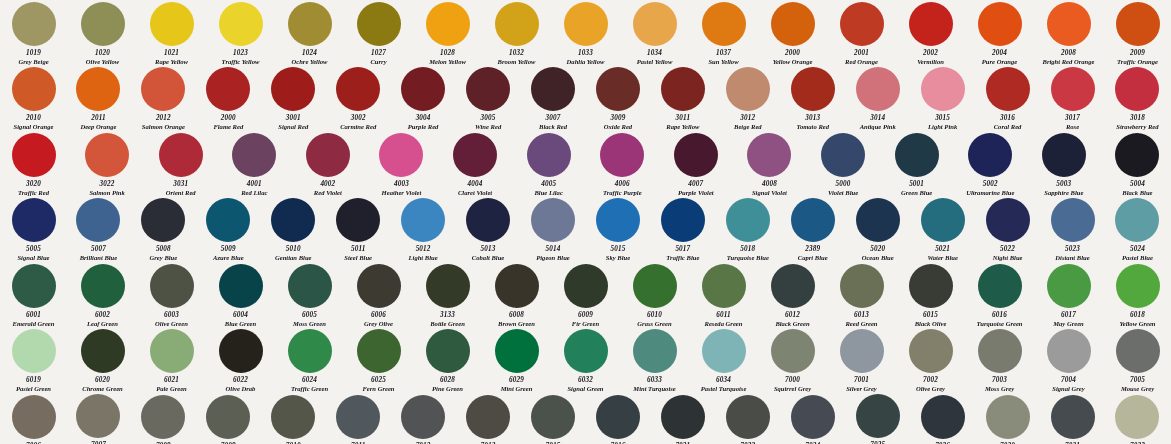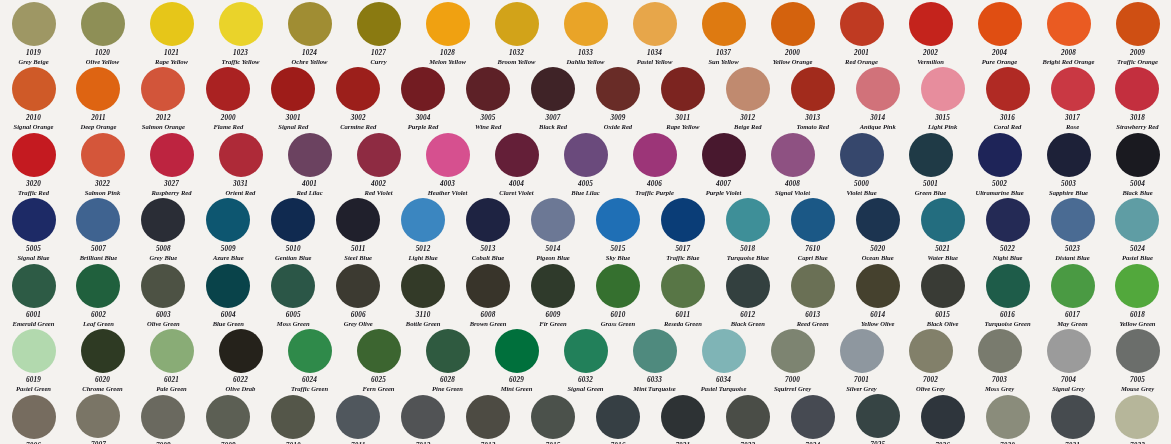--- a/index.html
+++ b/index.html
@@ -250,25 +250,20 @@
         <div class="swatch" style="background: rgb(196, 26, 32);"></div>
         <div class="code">3020</div>
         <div class="cname">Traffic Red</div>
       </div>
       <div class="cell">
         <div class="swatch" style="background: rgb(212, 86, 58);"></div>
         <div class="code">3022</div>
         <div class="cname">Salmon Pink</div>
       </div>
       <div class="cell">
-        <div class="swatch" style="background: rgb(189, 36, 64);"></div>
-        <div class="code">3027</div>
-        <div class="cname">Raspberry Red</div>
-      </div>
-      <div class="cell">
         <div class="swatch" style="background: rgb(174, 42, 56);"></div>
         <div class="code">3031</div>
         <div class="cname">Orient Red</div>
       </div>
       <div class="cell">
         <div class="swatch" style="background: rgb(107, 66, 96);"></div>
         <div class="code">4001</div>
         <div class="cname">Red Lilac</div>
       </div>
       <div class="cell">
@@ -388,21 +383,21 @@
         <div class="code">5017</div>
         <div class="cname">Traffic Blue</div>
       </div>
       <div class="cell">
         <div class="swatch" style="background: rgb(62, 143, 152);"></div>
         <div class="code">5018</div>
         <div class="cname">Turquoise Blue</div>
       </div>
       <div class="cell">
         <div class="swatch" style="background: rgb(27, 88, 134);"></div>
-        <div class="code">7610</div>
+        <div class="code">2389</div>
         <div class="cname">Capri Blue</div>
       </div>
       <div class="cell">
         <div class="swatch" style="background: rgb(28, 52, 80);"></div>
         <div class="code">5020</div>
         <div class="cname">Ocean Blue</div>
       </div>
       <div class="cell">
         <div class="swatch" style="background: rgb(35, 109, 127);"></div>
         <div class="code">5021</div>
@@ -450,21 +445,21 @@
         <div class="code">6005</div>
         <div class="cname">Moss Green</div>
       </div>
       <div class="cell">
         <div class="swatch" style="background: rgb(60, 58, 49);"></div>
         <div class="code">6006</div>
         <div class="cname">Grey Olive</div>
       </div>
       <div class="cell">
         <div class="swatch" style="background: rgb(51, 58, 40);"></div>
-        <div class="code">3110</div>
+        <div class="code">3133</div>
         <div class="cname">Bottle Green</div>
       </div>
       <div class="cell">
         <div class="swatch" style="background: rgb(56, 52, 42);"></div>
         <div class="code">6008</div>
         <div class="cname">Brown Green</div>
       </div>
       <div class="cell">
         <div class="swatch" style="background: rgb(47, 58, 43);"></div>
         <div class="code">6009</div>
@@ -482,25 +477,20 @@
       </div>
       <div class="cell">
         <div class="swatch" style="background: rgb(51, 64, 63);"></div>
         <div class="code">6012</div>
         <div class="cname">Black Green</div>
       </div>
       <div class="cell">
         <div class="swatch" style="background: rgb(106, 112, 85);"></div>
         <div class="code">6013</div>
         <div class="cname">Reed Green</div>
-      </div>
-      <div class="cell">
-        <div class="swatch" style="background: rgb(69, 65, 46);"></div>
-        <div class="code">6014</div>
-        <div class="cname">Yellow Olive</div>
       </div>
       <div class="cell">
         <div class="swatch" style="background: rgb(57, 59, 53);"></div>
         <div class="code">6015</div>
         <div class="cname">Black Olive</div>
       </div>
       <div class="cell">
         <div class="swatch" style="background: rgb(30, 92, 73);"></div>
         <div class="code">6016</div>
         <div class="cname">Turquoise Green</div>

